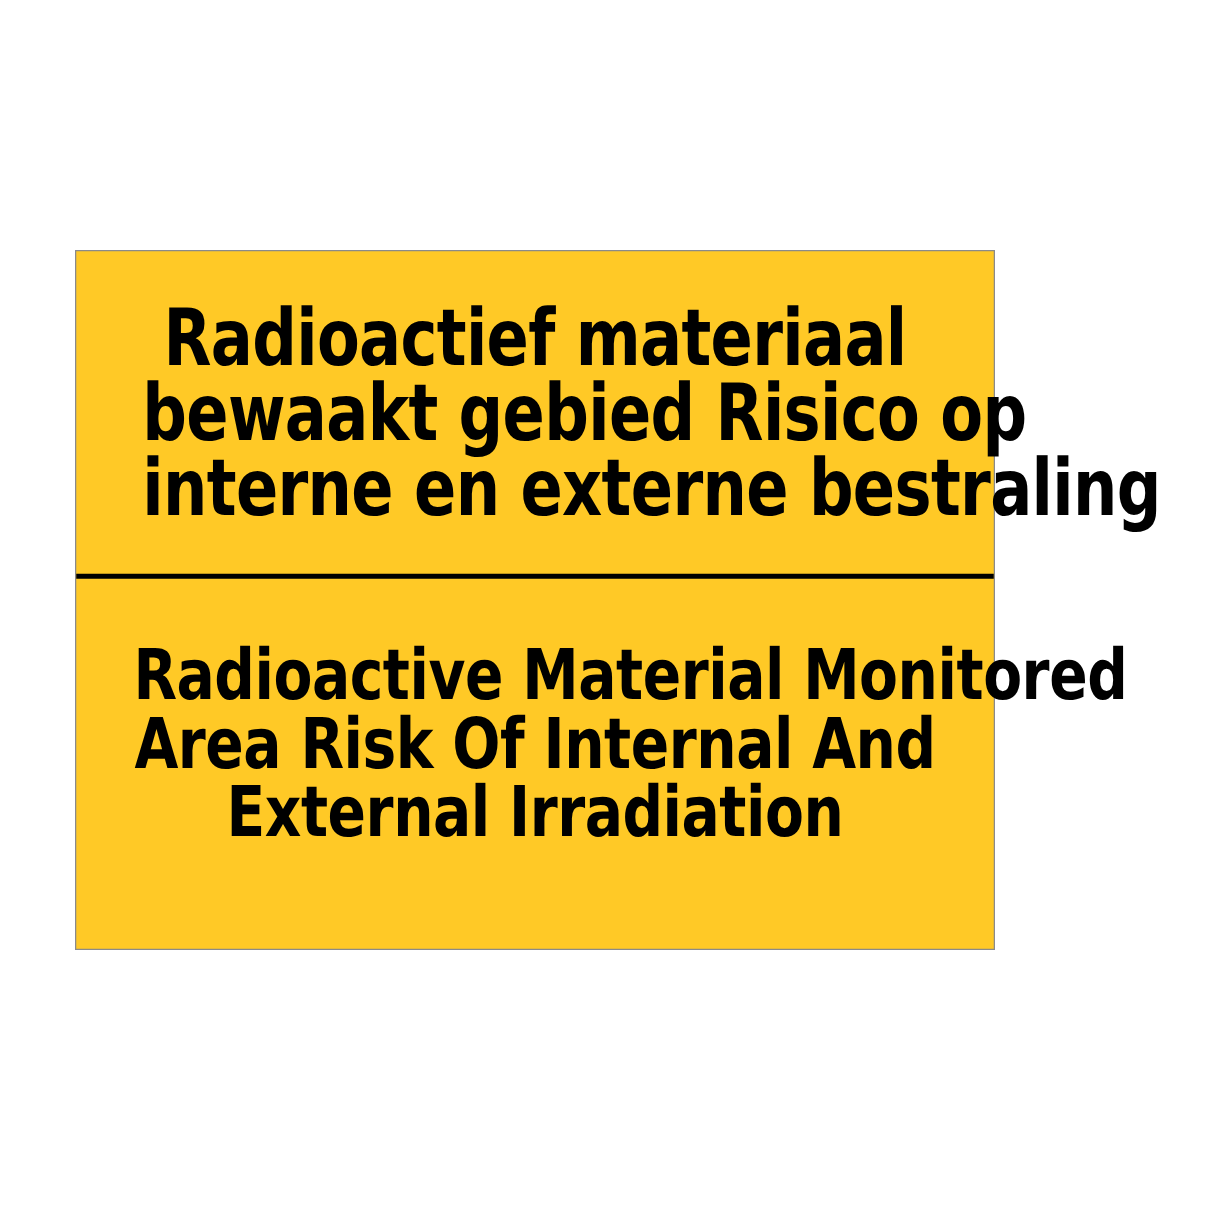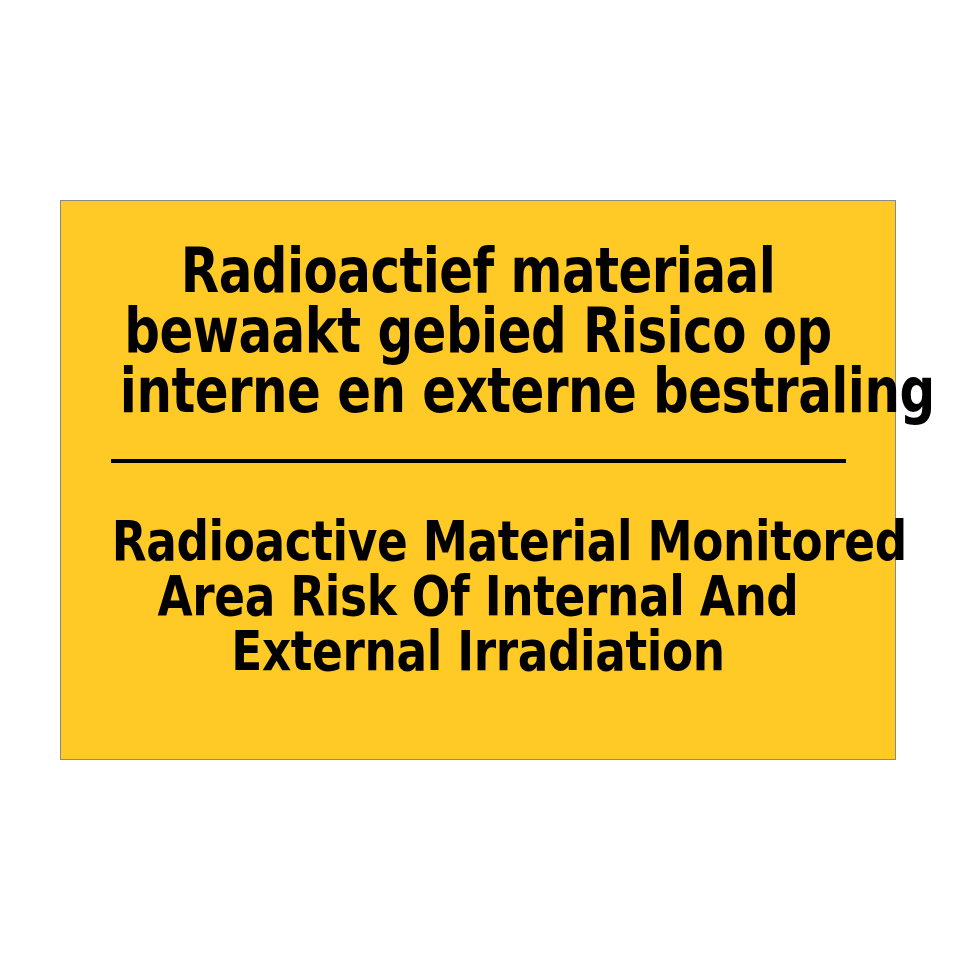--- a/index.html
+++ b/index.html
@@ -20,21 +20,21 @@
     width: 964px;
     height: 964px;
     background: #ffffff;
   }
 
   
   #sign {
     position: absolute;
     left: 60px;
     top: 200px;
-    width: 836px;
+    width: 736px;
     height: 560px;
     background: #ffc926;
     border: 1px solid #8a8a8a;
     box-sizing: border-box;
     display: flex;
     flex-direction: column;
     align-items: center;
     justify-content: flex-start;
   }
 

